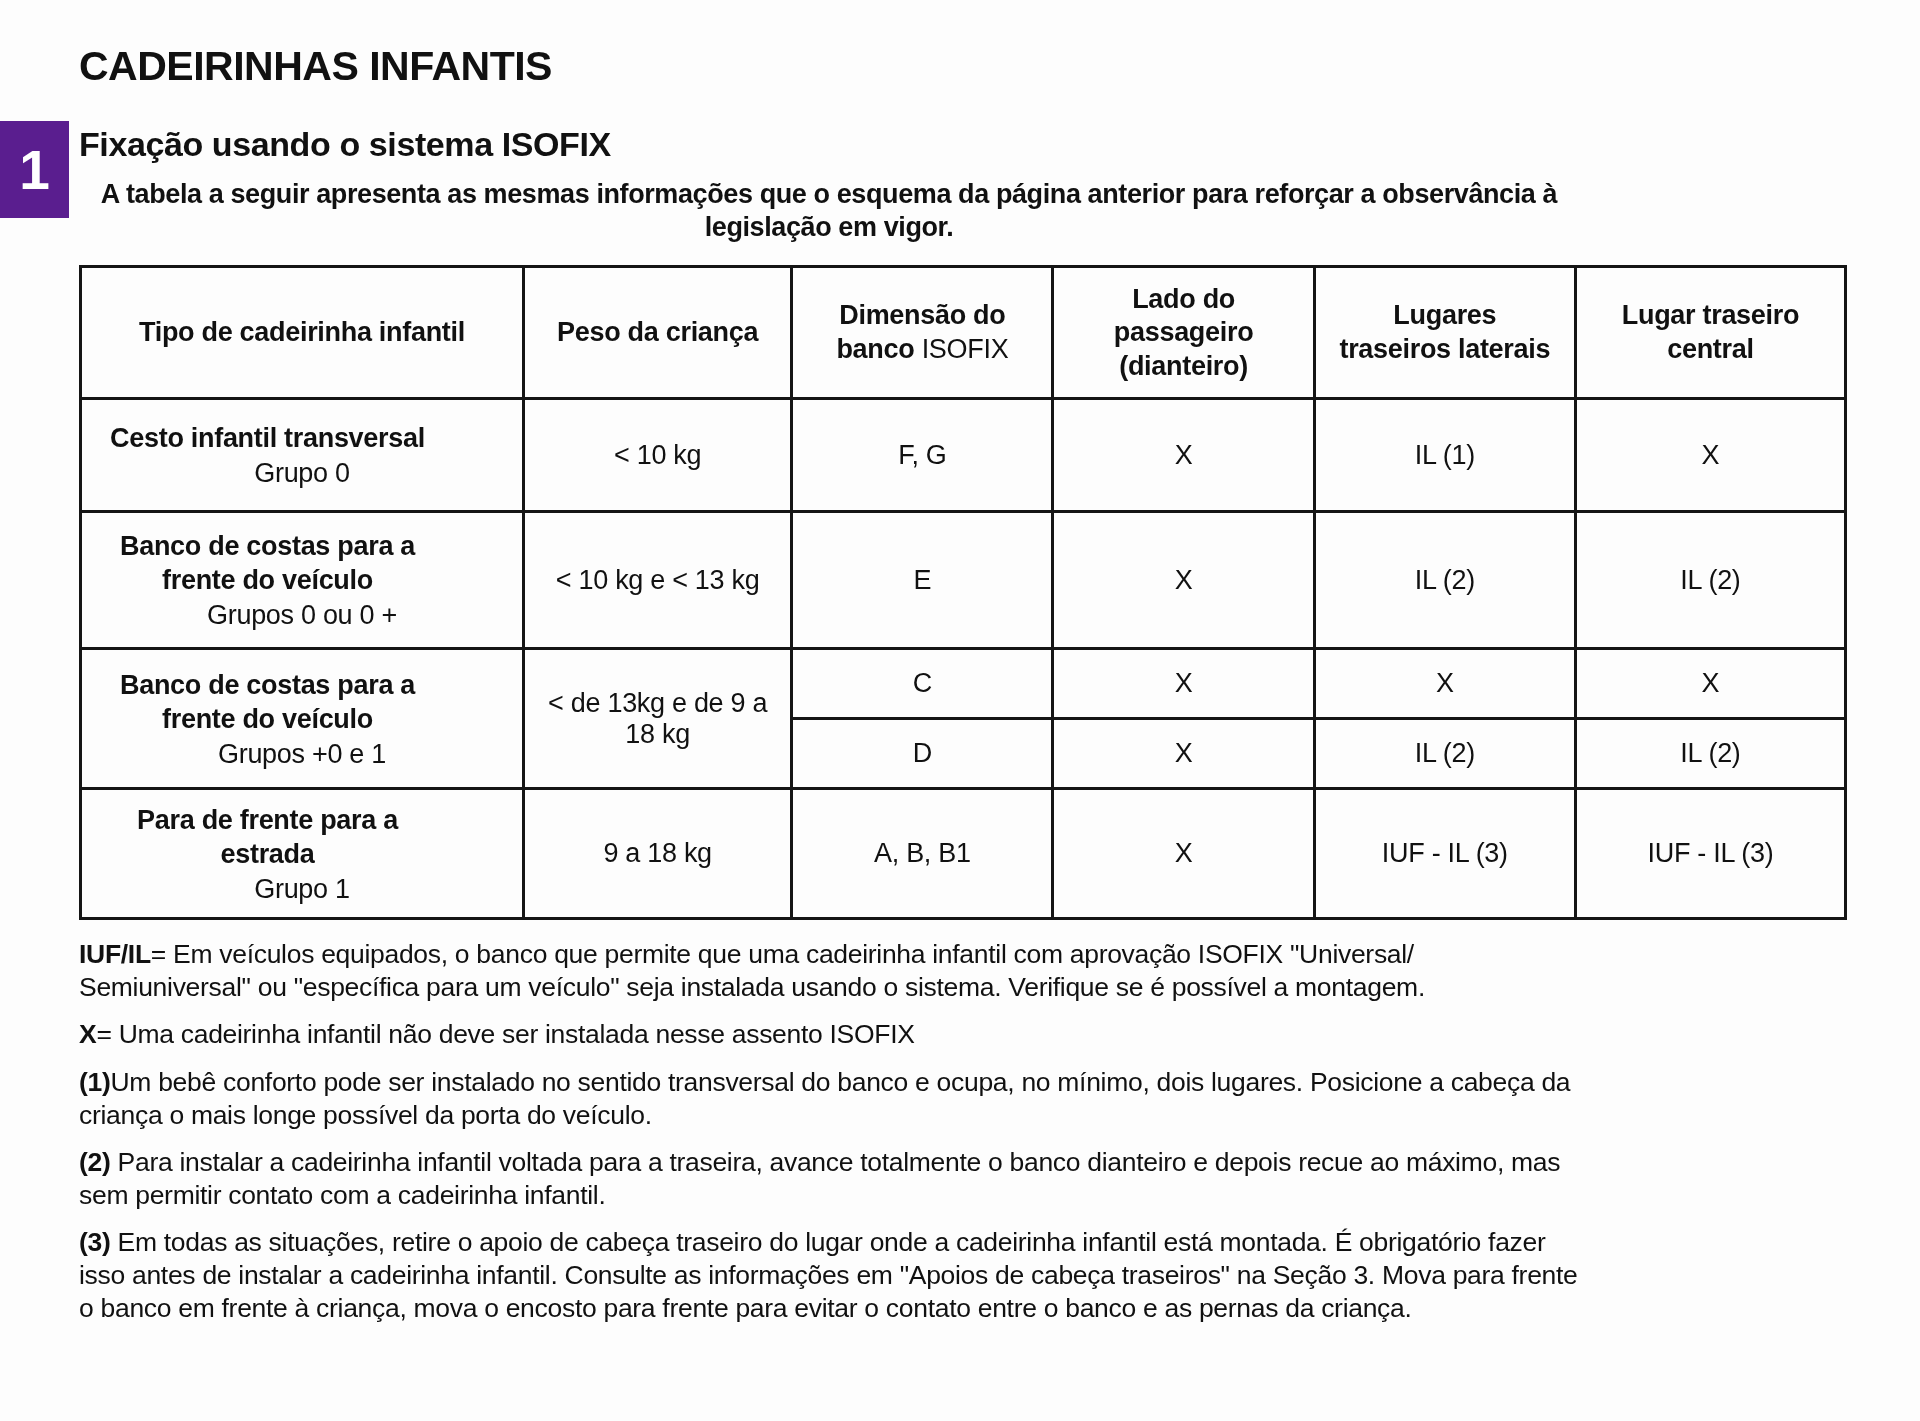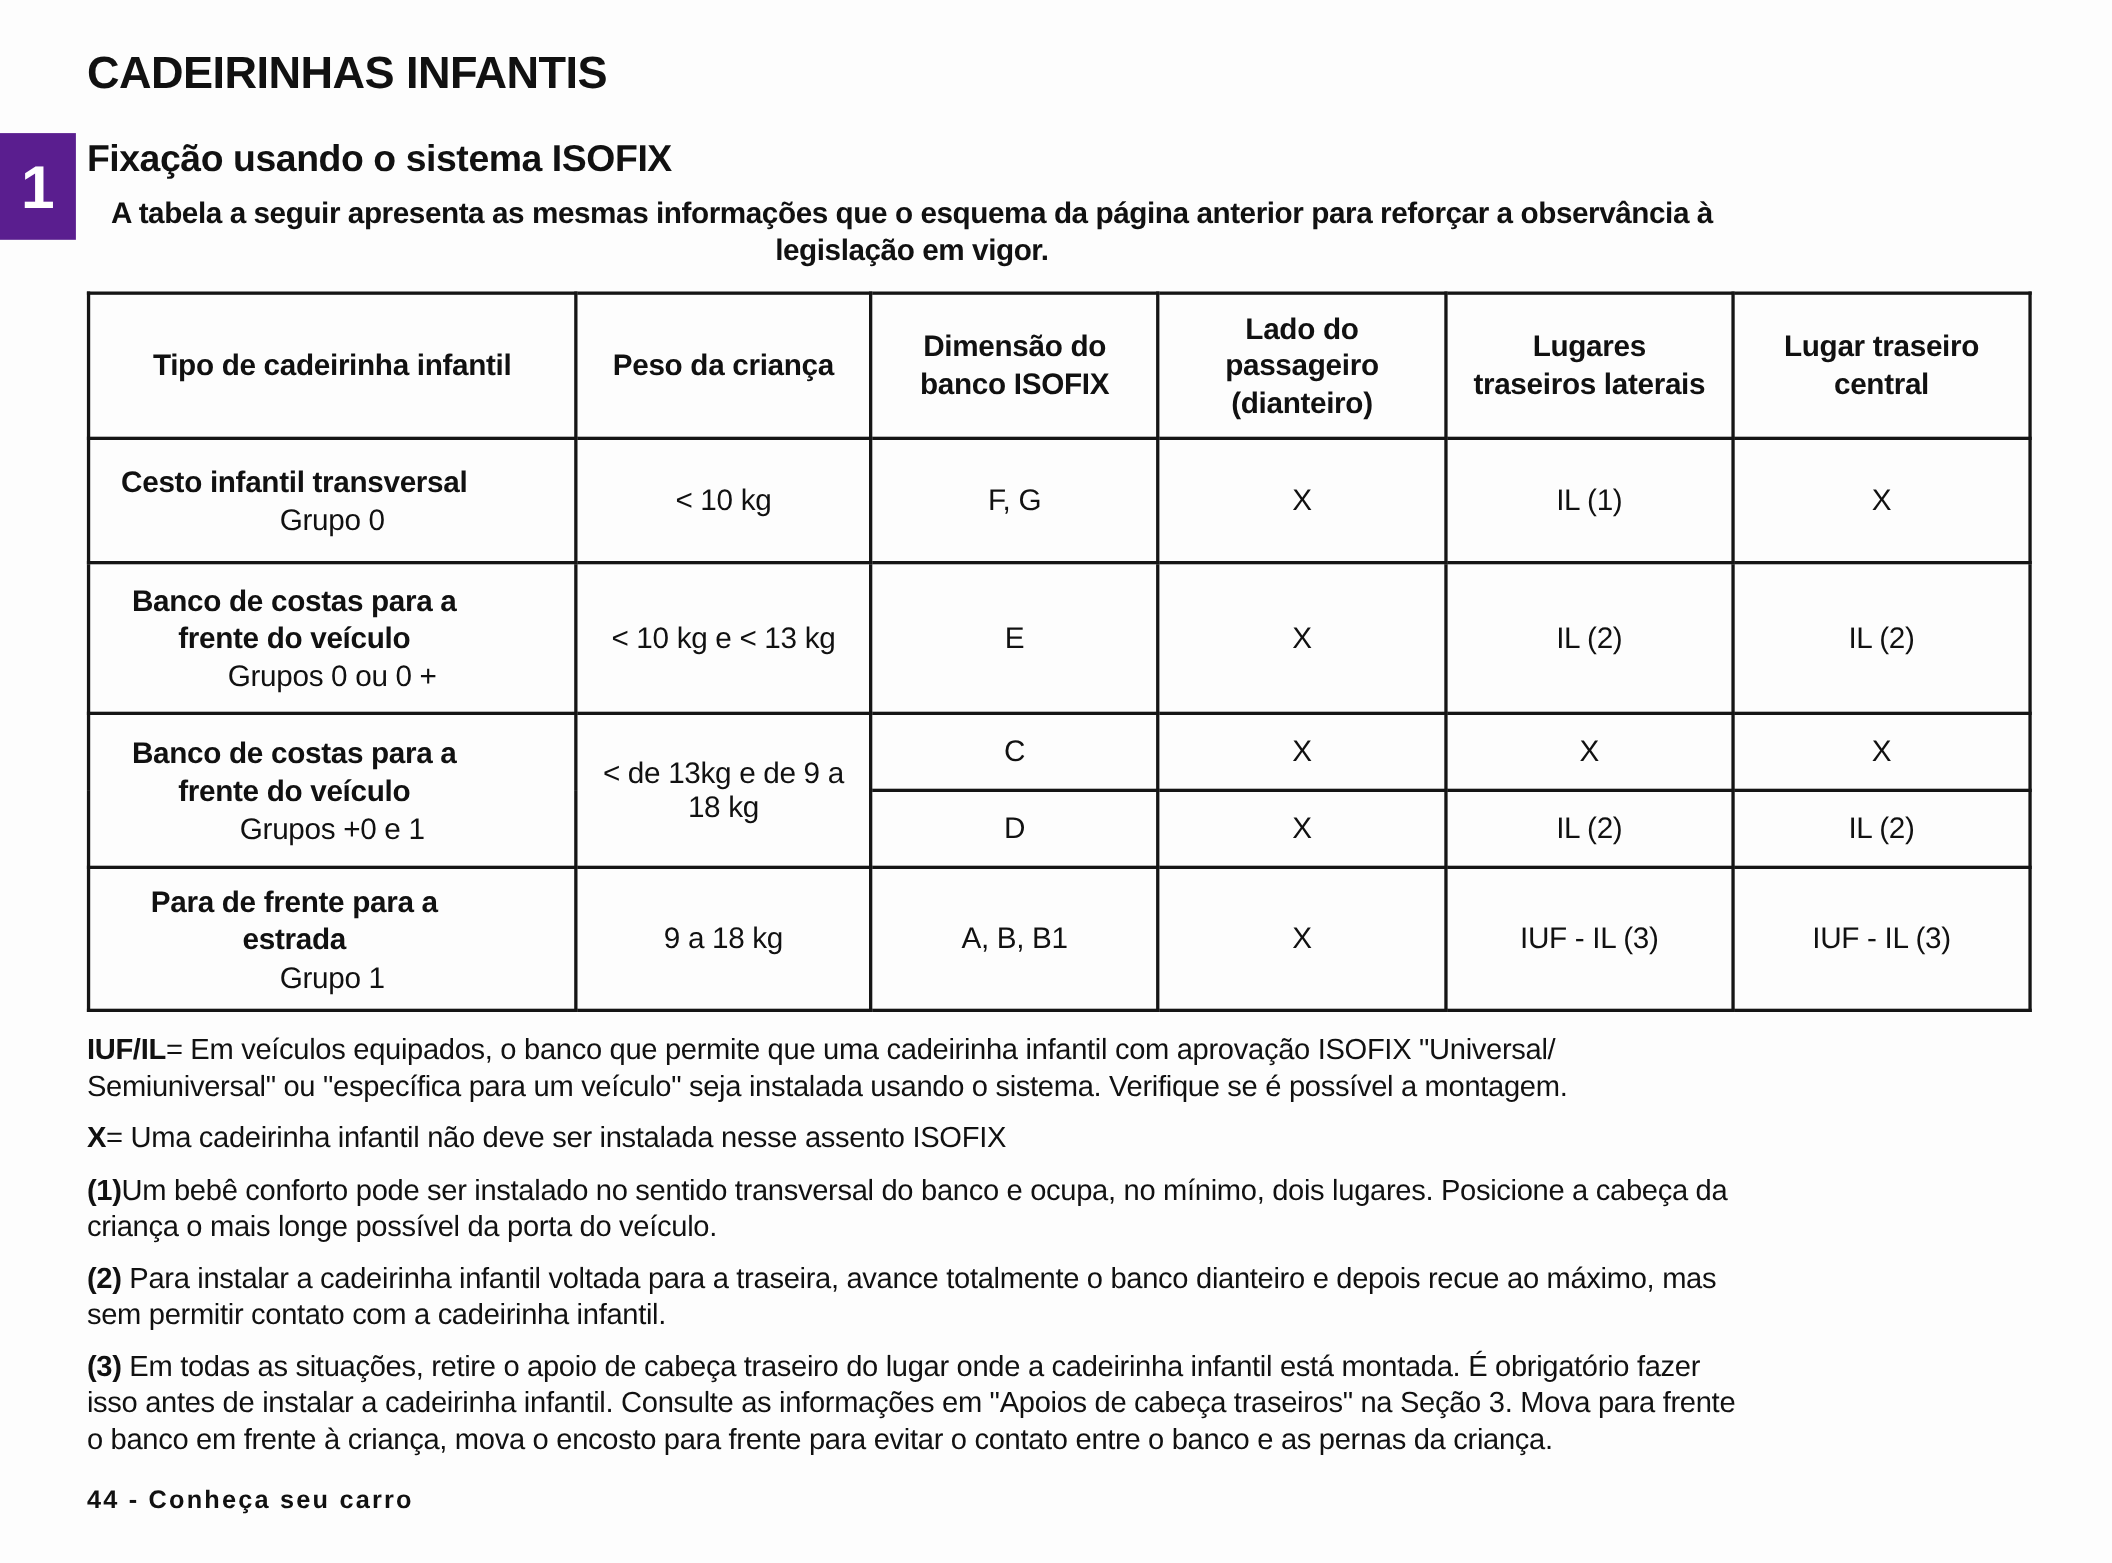--- a/index.html
+++ b/index.html
@@ -70,21 +70,21 @@
     letter-spacing: -0.3px;
     vertical-align: middle;
     text-align: center;
     padding: 4px 8px;
   }
   table.isofix th {
     font-weight: bold;
     line-height: 1.24;
     padding: 8px 22px;
   }
-  th .hdr-regular { font-weight: 700; margin-top: 25px; }
+  th .hdr-regular { font-weight: 400; margin-top: 25px; }
   .r-head { height: 132px; }
   .r1 { height: 113px; }
   .r2 { height: 137px; }
   .r3a { height: 70px; }
   .r3b { height: 70px; }
   .r4 { height: 130px; }
   td.c-type {
     text-align: left;
     padding: 10px 12px 10px 14px;
   }
@@ -203,15 +203,14 @@
   </table>
 
   <div class="footnotes">
     <p class="footnote"><b class="lead">IUF/IL</b><span>= Em veículos equipados, o banco que permite que uma cadeirinha infantil com aprovação ISOFIX "Universal/ Semiuniversal" ou "específica para um veículo" seja instalada usando o sistema. Verifique se é possível a montagem.</span></p>
     <p class="footnote"><b class="lead">X</b><span>= Uma cadeirinha infantil não deve ser instalada nesse assento ISOFIX</span></p>
     <p class="footnote"><b class="lead">(1)</b><span>Um bebê conforto pode ser instalado no sentido transversal do banco e ocupa, no mínimo, dois lugares. Posicione a cabeça da criança o mais longe possível da porta do veículo.</span></p>
     <p class="footnote"><b class="lead">(2)</b><span> Para instalar a cadeirinha infantil voltada para a traseira, avance totalmente o banco dianteiro e depois recue ao máximo, mas sem permitir contato com a cadeirinha infantil.</span></p>
     <p class="footnote"><b class="lead">(3)</b><span> Em todas as situações, retire o apoio de cabeça traseiro do lugar onde a cadeirinha infantil está montada. É obrigatório fazer isso antes de instalar a cadeirinha infantil. Consulte as informações em "Apoios de cabeça traseiros" na Seção 3. Mova para frente o banco em frente à criança, mova o encosto para frente para evitar o contato entre o banco e as pernas da criança.</span></p>
   </div>
 
-  <div class="page-footer">44 - Conheça seu carro</div>
 
 </div>
 
 </body></html>

